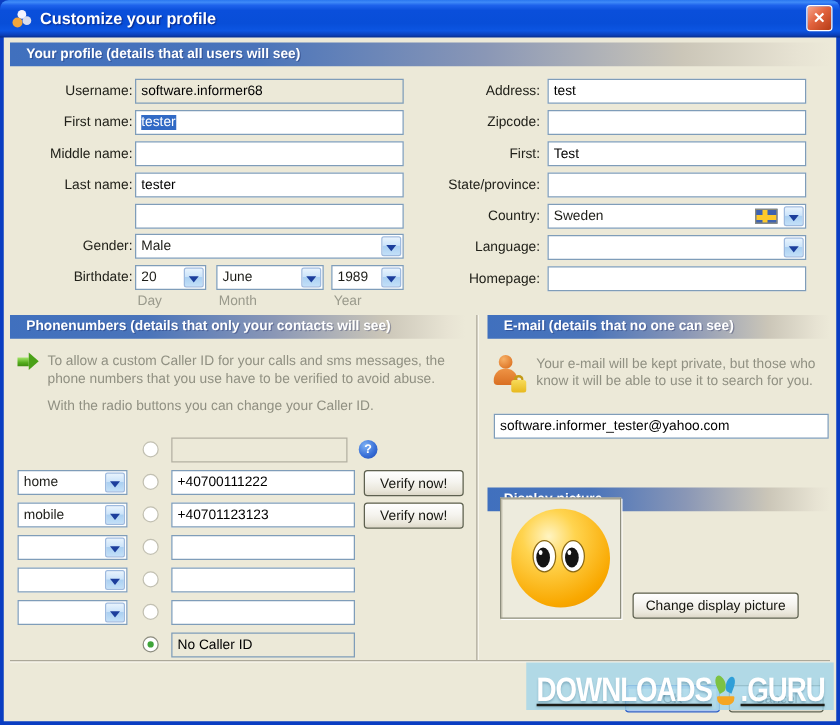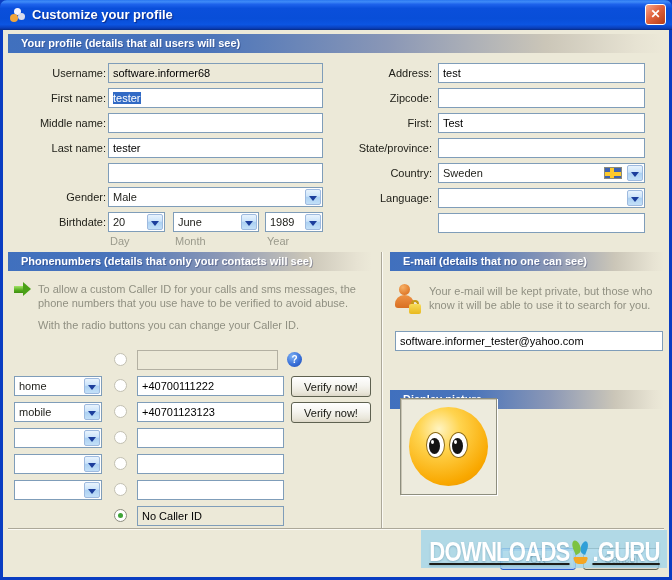--- a/index.html
+++ b/index.html
@@ -142,20 +142,21 @@
 
     <span class="flabel" style="left:329px;top:108px;width:100px">State/province:</span>
     <input class="txt" style="left: 435px; top: 108px; width: 207px;" value="">
 
     <span class="flabel" style="left:329px;top:133px;width:100px">Country:</span>
     <div class="combo" style="left:435px;top:133px;width:207px"><span>Sweden</span><span class="flag"></span><span class="arrowbox"></span></div>
 
     <span class="flabel" style="left:329px;top:158px;width:100px">Language:</span>
     <div class="combo" style="left:435px;top:158px;width:207px"><span></span><span class="arrowbox"></span></div>
 
+    <span class="flabel" style="left:329px;top:183px;width:100px">Homepage:</span>
     <input class="txt" style="left: 435px; top: 183px; width: 207px;" value="">
 
     <div class="sechdr" style="left:5px;top:222px;width:364px;">Phonenumbers (details that only your contacts will see)</div>
     <div class="vdiv" style="left:378px;top:222px;height:276px"></div>
 
     <span class="garrow" style="left:11px;top:256px"></span>
     <div class="gray" style="position:absolute;left:35px;top:252px;width:335px">To allow a custom Caller ID for your calls and sms messages, the phone numbers that you use have to be verified to avoid abuse.</div>
     <div class="gray" style="position:absolute;left:35px;top:288px;width:335px">With the radio buttons you can change your Caller ID.</div>
 
     <span class="radio" style="left:111px;top:323px"></span>
@@ -201,20 +202,21 @@
     <div class="frame" style="left:397px;top:368px;width:97px;height:97px">
       <div class="smiley">
         <span class="eye l">
             <span class="pupil"></span>
           </span>
         <span class="eye r">
             <span class="pupil"></span>
           </span>
       </div>
     </div>
+    <button class="btn" style="left:503px;top:444px;width:133px">Change display picture</button>
 
     <div class="hdiv" style="left:5px;top:498px;width:656px"></div>
     <button class="btn" style="left:580px;top:518px;width:76px;height:22px">Cancel</button>
     <button class="btn default" style="left:497px;top:518px;width:76px;height:22px">OK</button>
 
     <div class="watermark" style="left:418px;top:500px;width:246px;height:38px">
       <div class="wmtext">
         <span>DOWNLOADS</span>
         <span class="sprout">
             <span class="leafg"></span>

